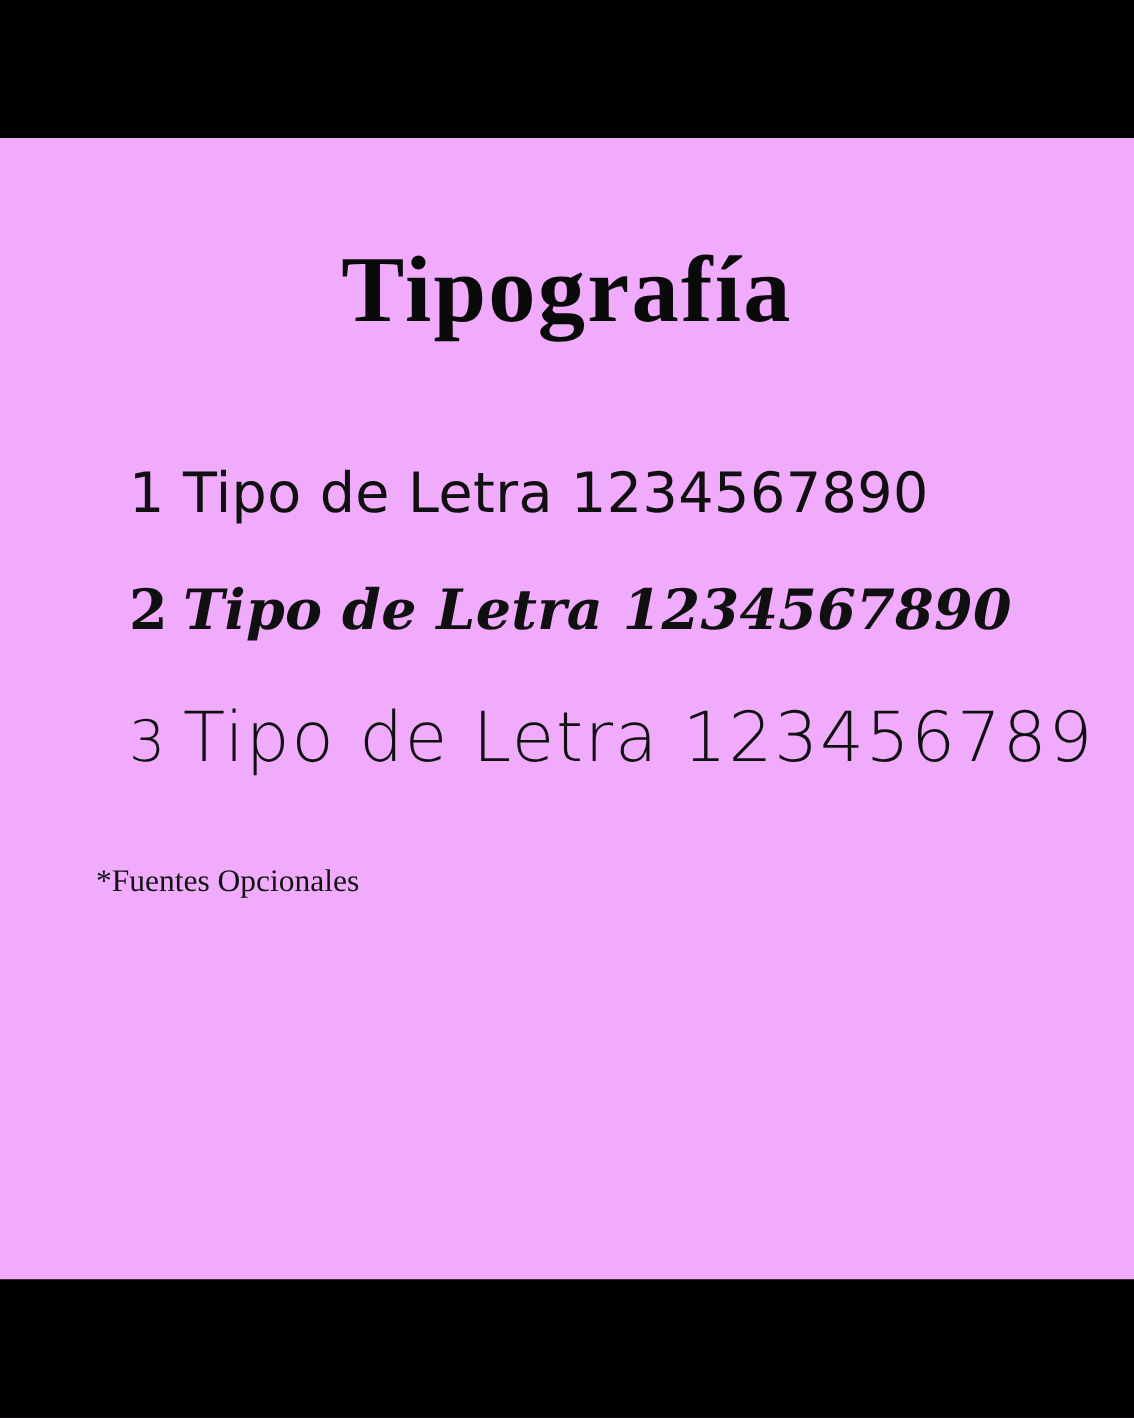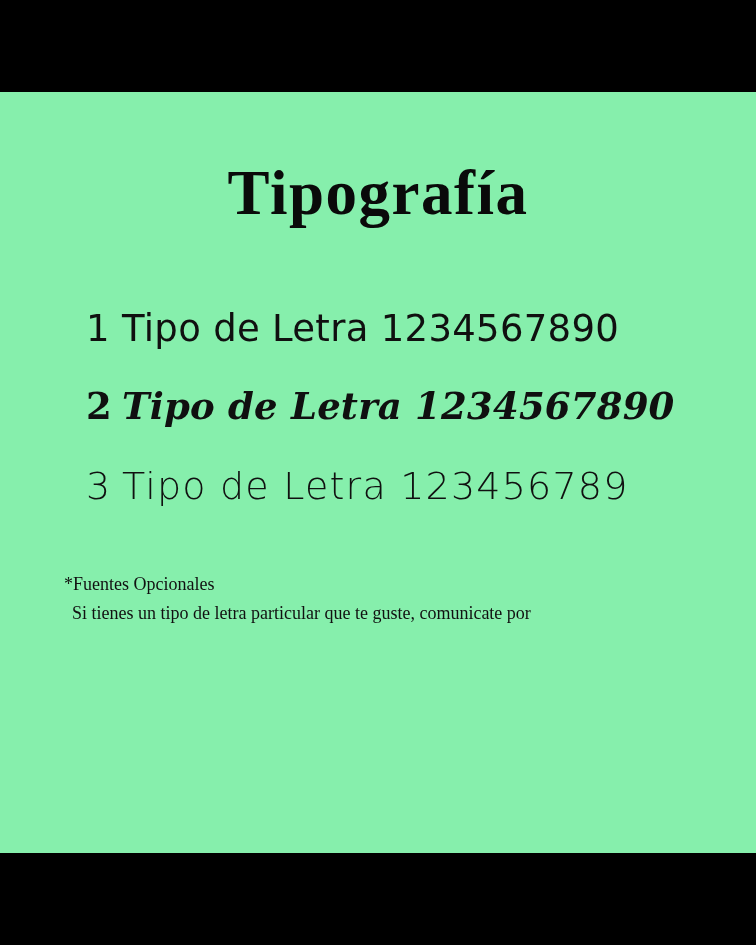--- a/index.html
+++ b/index.html
@@ -32,21 +32,21 @@
     width: 756px;
     height: 92px;
     background: #000000;
   }
   .page {
     position: absolute;
     top: 92px;
     left: 0;
     width: 756px;
     height: 761px;
-    background: #86efac;
+    background: #f0abfc;
   }
   .title {
     position: absolute;
     top: 70px;
     left: 0;
     width: 756px;
     text-align: center;
     font-family: "Liberation Serif", serif;
     font-weight: bold;
     font-size: 63px;
@@ -103,31 +103,31 @@
     letter-spacing: 0.2px;
   }
   
   .row3 .sample-num {
     font-family: "DejaVu Sans", sans-serif;
     font-size: 38px;
     font-weight: 300;
   }
   .row3 .sample-text {
     font-family: "DejaVu Sans", sans-serif;
-    font-size: 38px;
+    font-size: 46px;
     font-weight: 300;
     letter-spacing: 1.2px;
   }
   .note {
     position: absolute;
     top: 478px;
     left: 64px;
     width: 640px;
     font-family: "Liberation Serif", serif;
-    font-size: 18px;
+    font-size: 21px;
     line-height: 1.62;
     color: #111111;
   }
   .note-line {
     display: block;
   }
   .note-line.indent {
     text-indent: 8px;
   }
 </style>
@@ -156,20 +156,19 @@
 
       <div class="sample-row row3">
         <span class="sample-num">3</span>
         <span class="sample-text">Tipo de Letra 123456789</span>
       </div>
 
     </div>
 
     <div class="note">
       <span class="note-line">*Fuentes Opcionales</span>
-      <span class="note-line indent">Si tienes un tipo de letra particular que te guste, comunicate por</span>
     </div>
 
   </div>
 
   <div class="letterbox-bottom"></div>
 
 </div>
 
 </body></html>

